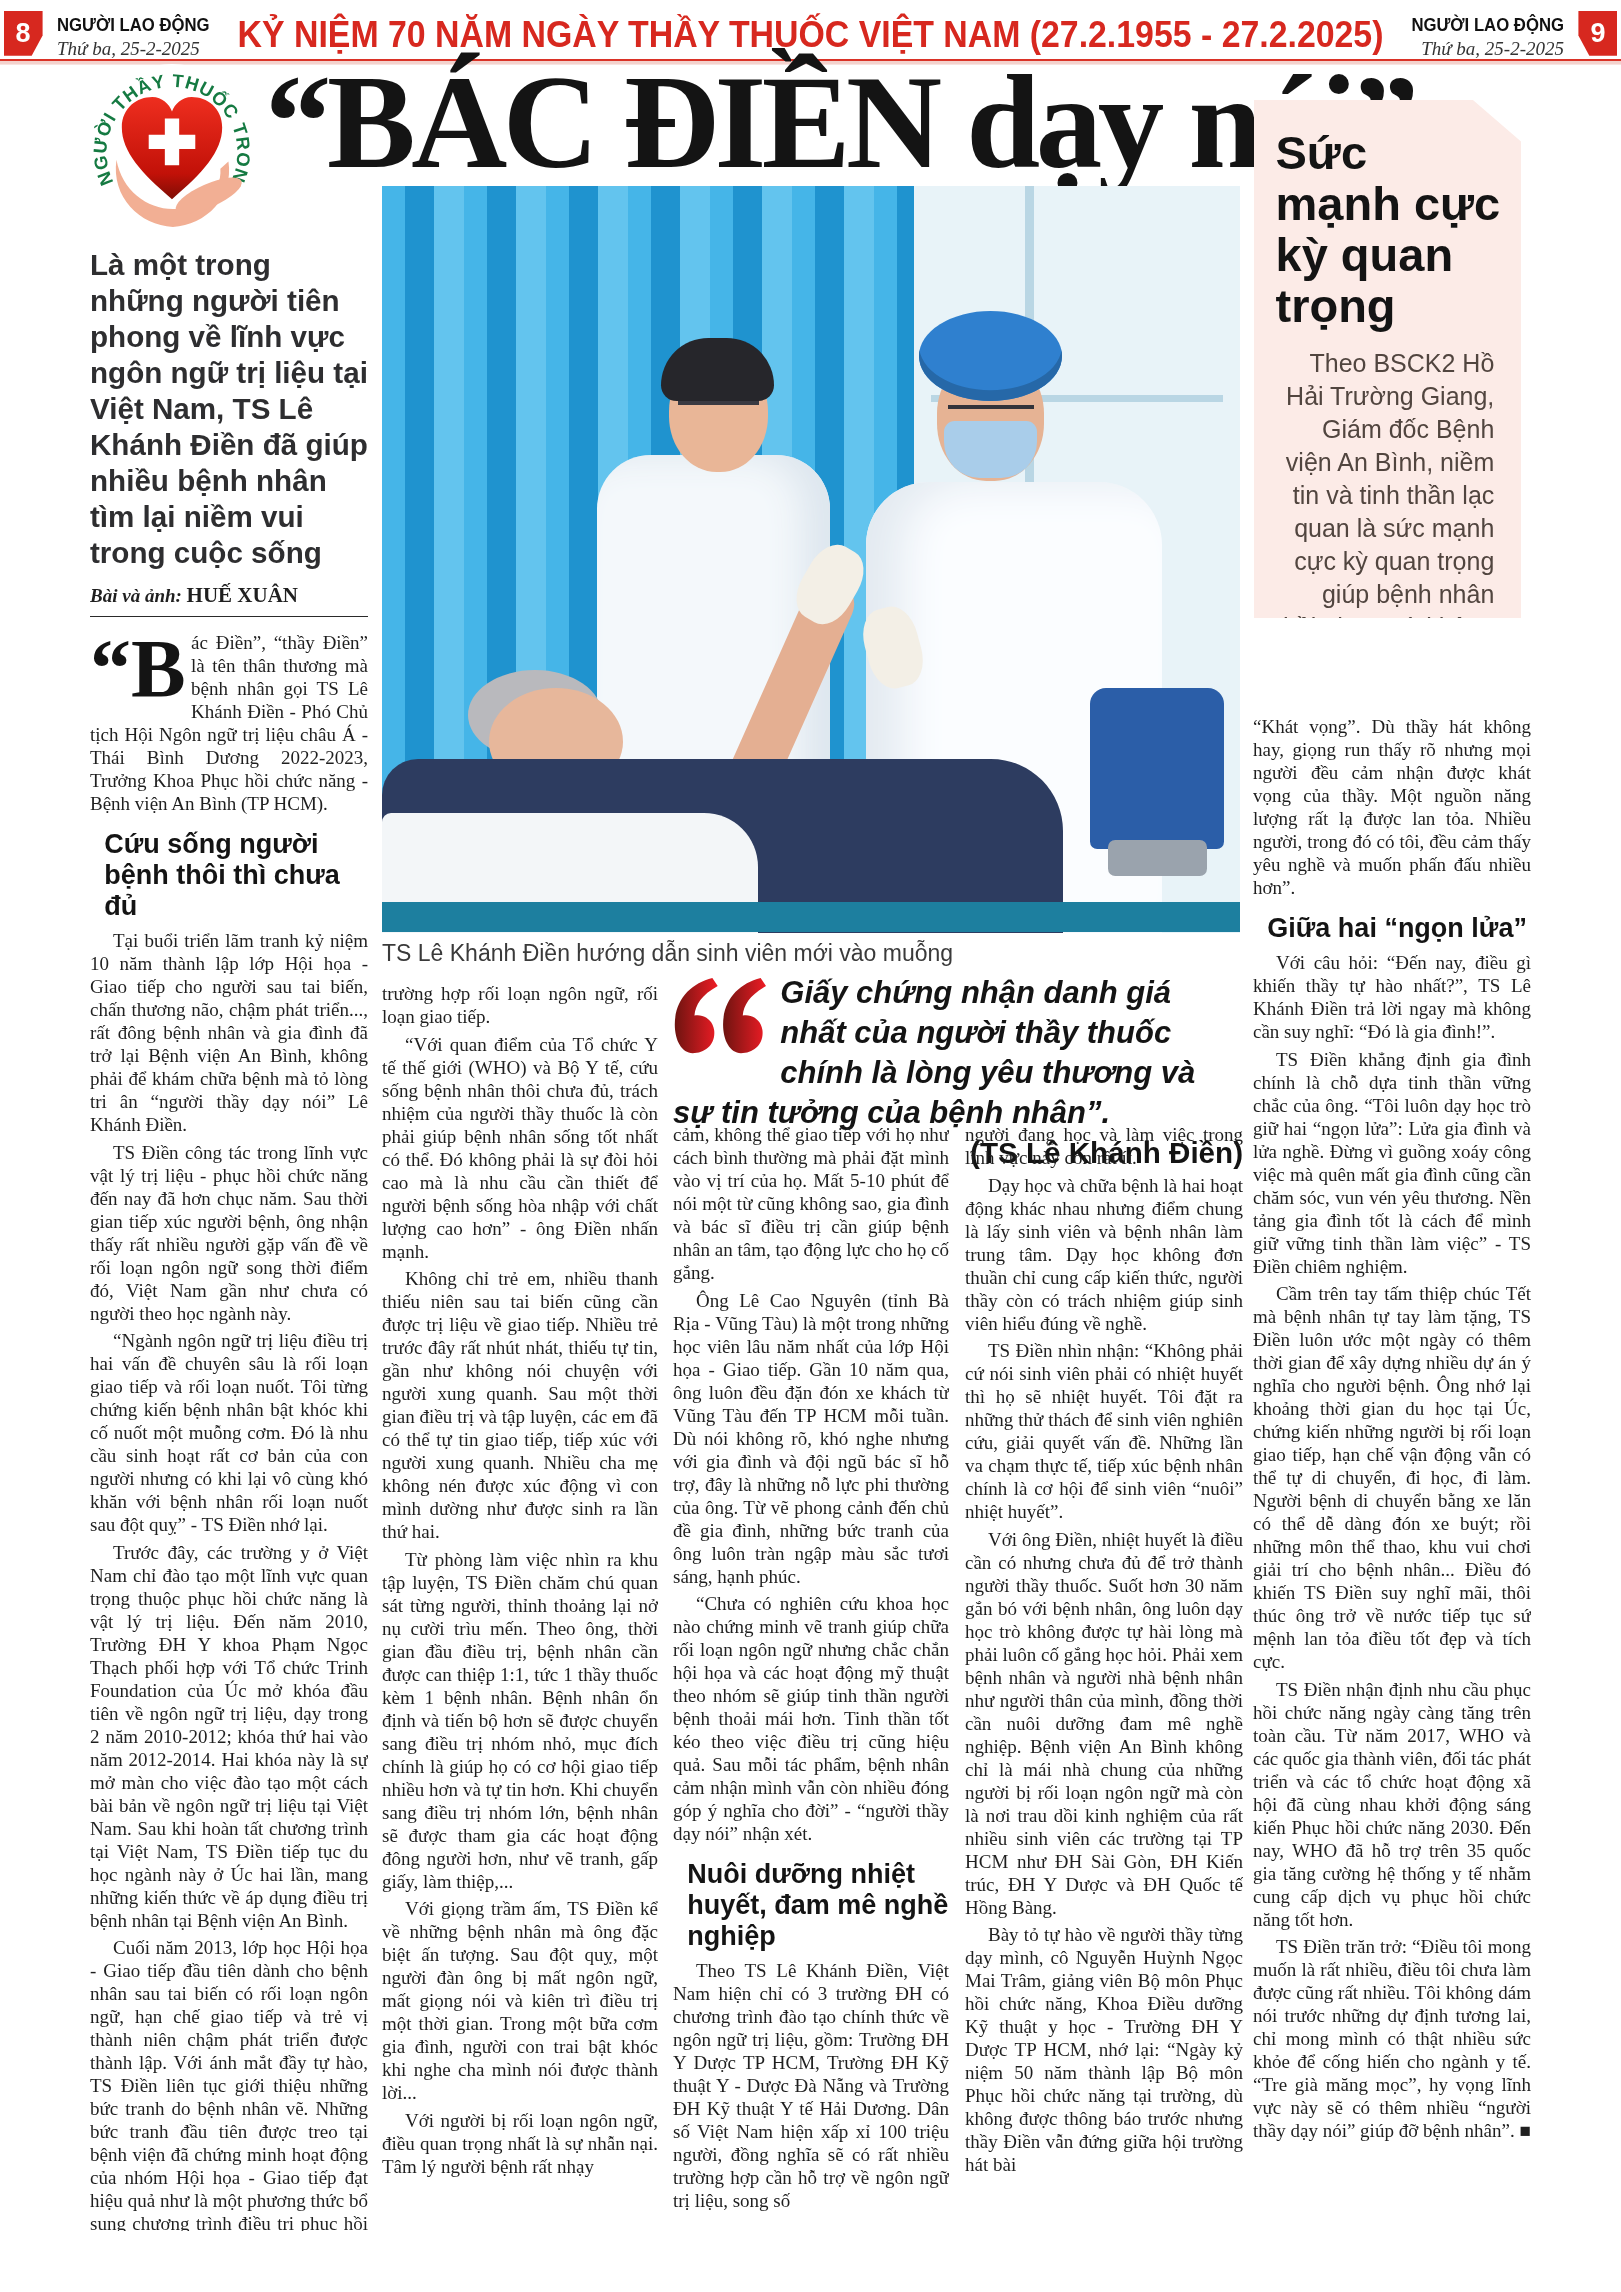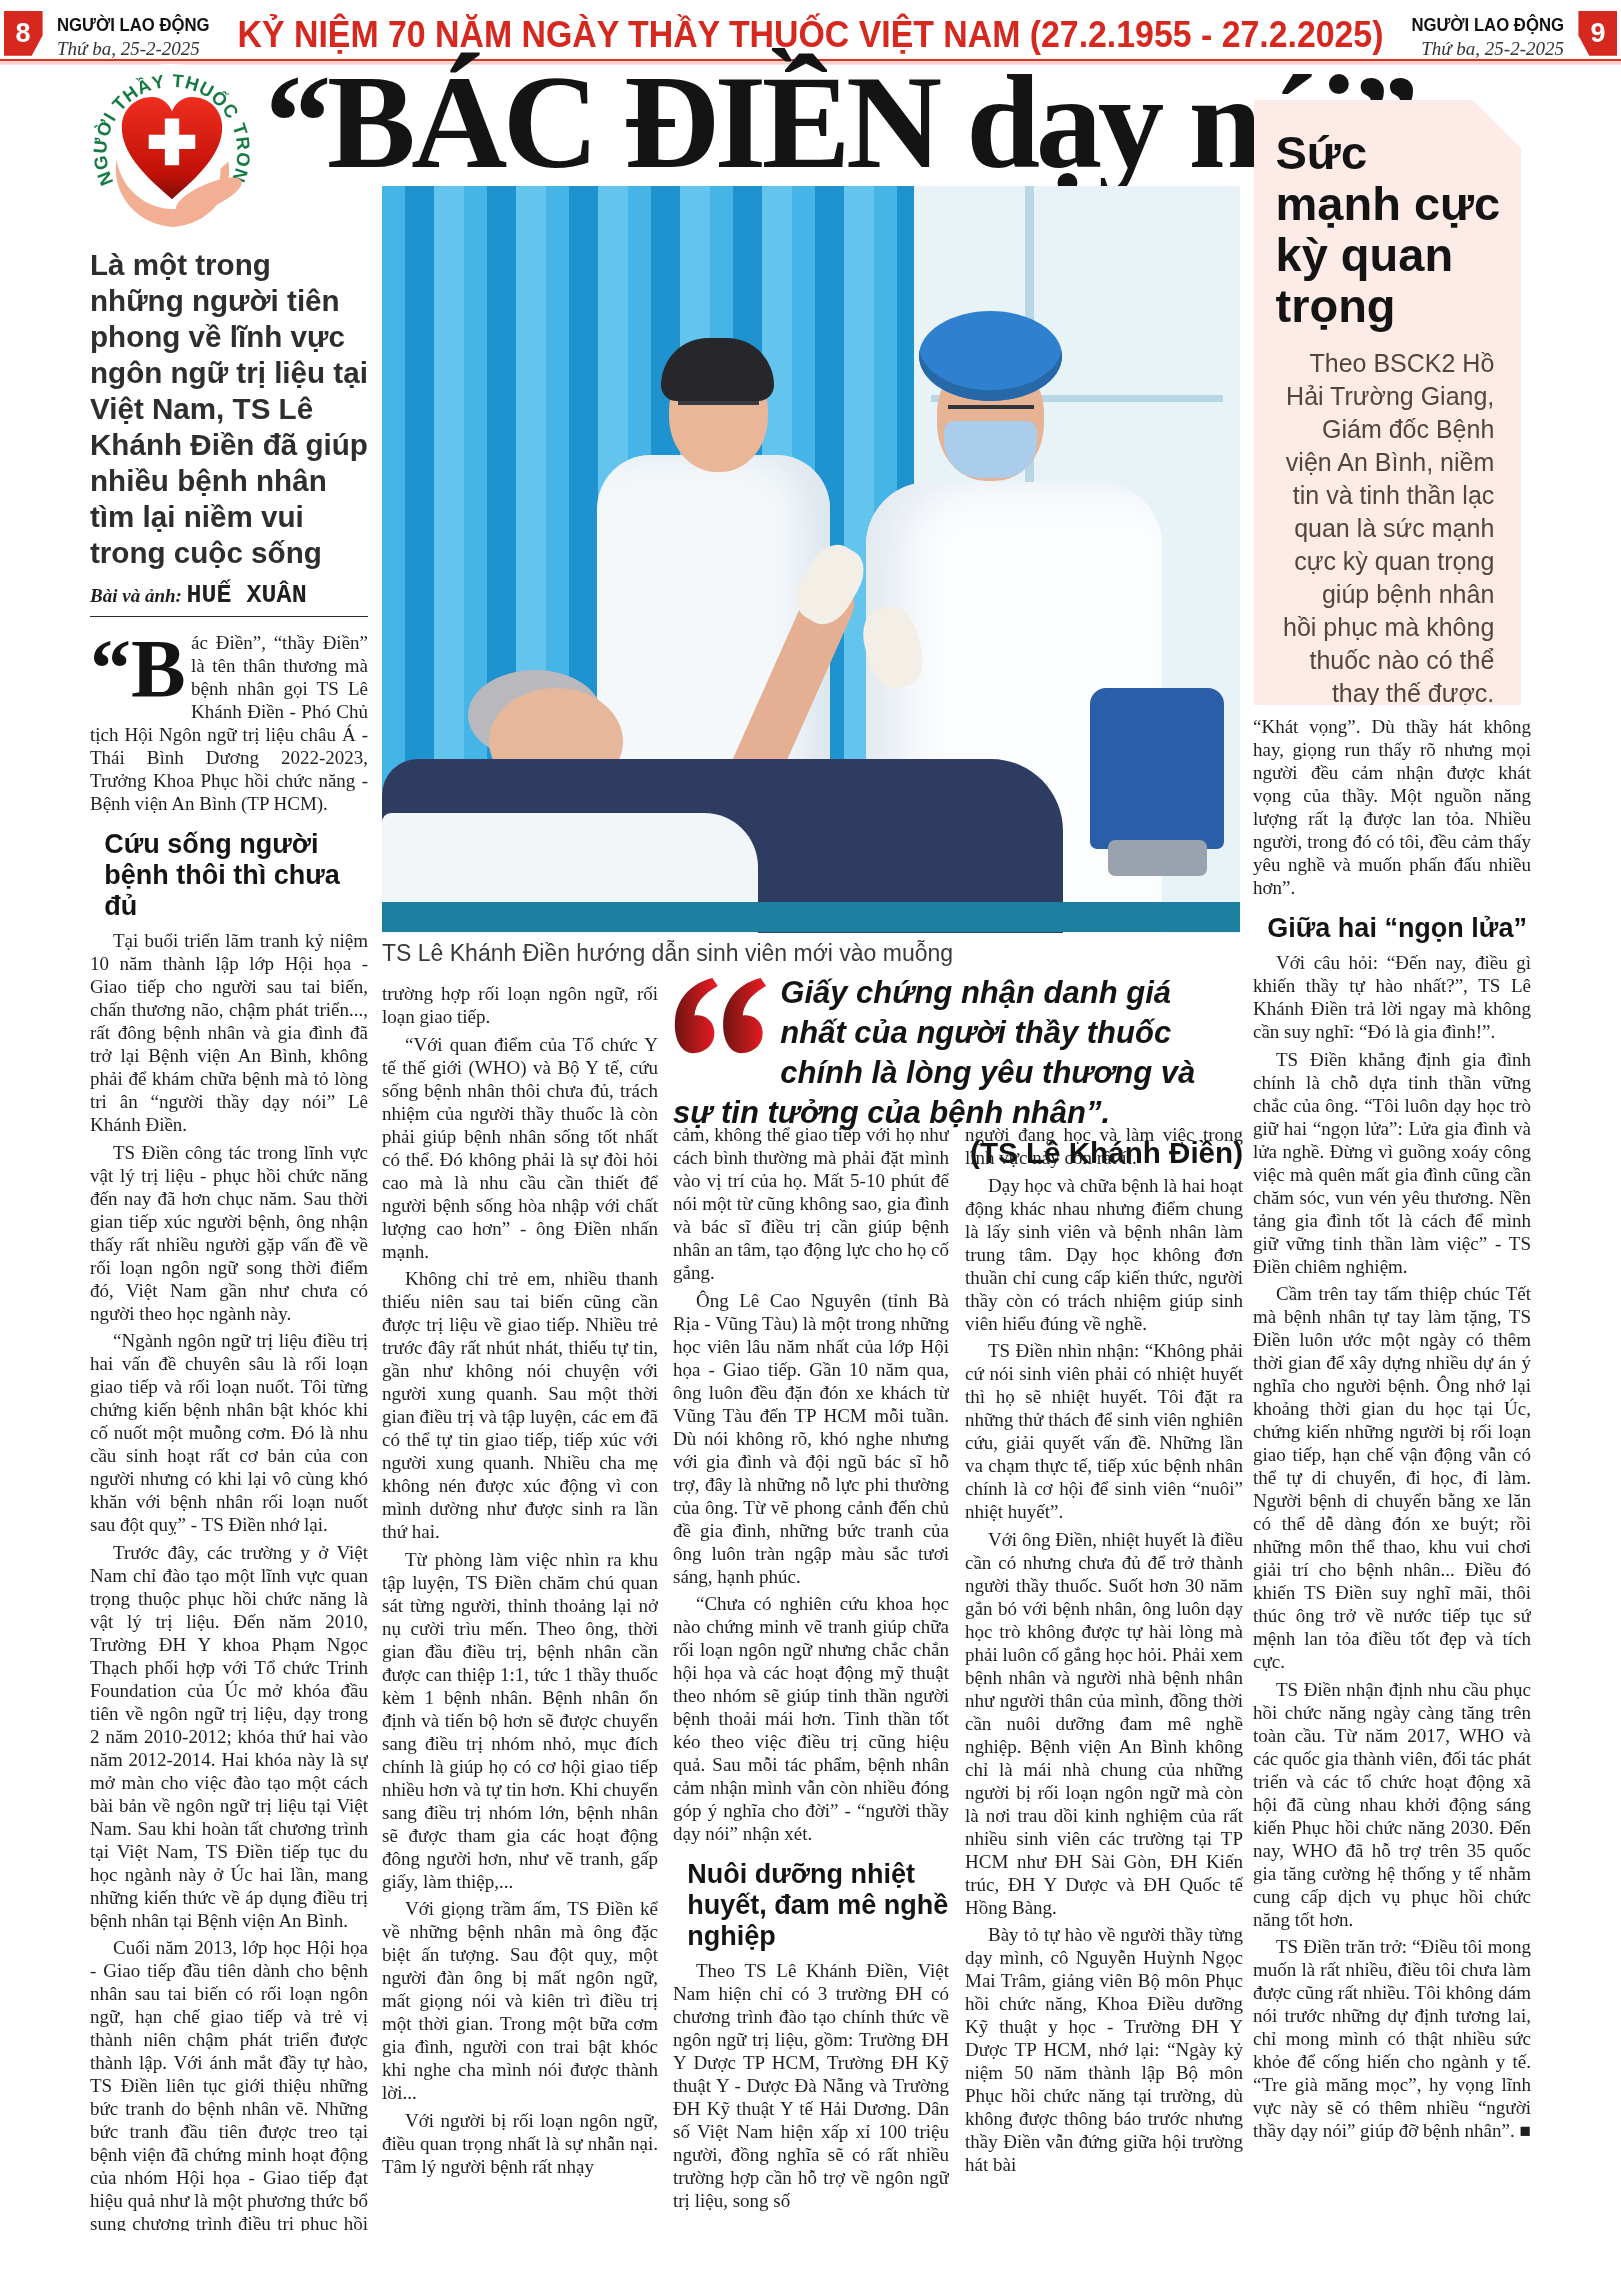--- a/index.html
+++ b/index.html
@@ -36,21 +36,21 @@
 
   
   .col{overflow:hidden;text-align:justify;font-size:19px;line-height:23px;color:#1f1f1f;}
   .col p{margin:0 0 4.5px 0;text-indent:23px;}
   .col p.noindent{text-indent:0;}
   .lede{font-family:"Liberation Sans",sans-serif;font-weight:bold;font-size:29.6px;
         line-height:36px;color:#2e2e30;text-align:left;margin:0 0 12.5px 0;}
   .byline{font-size:19px;border-bottom:1.8px solid #2a2a2a;padding-bottom:9px;margin-bottom:14.3px;
           text-align:left;}
   .byline .lbl{font-style:italic;font-weight:bold;}
-  .byline .auth{font-family:Liberation Mono, monospace;font-weight:bold;font-size:25px;}
+  .byline .auth{font-family:Liberation Serif, serif;font-weight:bold;font-size:21px;}
   .dropcap{float:left;font-weight:bold;font-size:82px;line-height:66px;padding:5.4px 5.4px 0 0;color:#141414;}
   .subhead{font-family:"Liberation Sans",sans-serif;font-weight:800;font-size:27px;line-height:31px;
            color:#141414;text-align:left;margin:14.3px 0 7.2px 0;padding-left:14.3px;text-indent:0;}
 
   
   .photo{left:382px;top:186px;width:858px;height:747px;overflow:hidden;background:#cfe9f4;}
   .curtain{position:absolute;left:0;top:0;width:62%;height:100%;
            background:repeating-linear-gradient(90deg,#45b5e8 0 23px,#1f93cf 23px 52px,#63c4ee 52px 82px);}
   .window{position:absolute;right:0;top:0;width:38%;height:100%;background:#e8f3f8;}
   .winframe{position:absolute;background:#b9d6e4;}
@@ -80,21 +80,21 @@
 
   
   .pullquote{left:673px;top:973px;width:570px;height:147px;}
   .qicon{float:left;width:93px;height:77px;margin:5.4px 14.3px 3.6px 0;}
   .pq-text{font-family:"Liberation Sans",sans-serif;font-style:italic;font-weight:bold;
            font-size:31px;line-height:40px;color:#141414;text-align:left;}
   .pq-attr{font-family:"Liberation Sans",sans-serif;font-weight:bold;font-style:normal;
            font-size:29.6px;color:#141414;float:right;}
 
   
-  .sidebar{left:1254px;top:100px;width:267px;height:605px;background:#fcebe7;
+  .sidebar{left:1254px;top:100px;width:267px;height:518px;background:#fcebe7;
            clip-path:polygon(0 0,82% 0,100% 8%,100% 100%,0 100%);
            padding:23px 19.7px 0 21.5px;box-sizing:border-box;}
   .sb-title{font-family:"Liberation Sans",sans-serif;font-weight:800;font-size:47px;line-height:51px;
             color:#141414;margin:3.6px 0 16px 0;}
   .sb-p{font-family:"Liberation Sans",sans-serif;font-size:25px;line-height:33px;color:#51453f;
         margin:7px;text-align:right;text-indent:25px;}
 
   .col1{left:90px;top:247px;width:278px;height:1984px;}
   .col2{left:382px;top:982px;width:276px;height:1281px;}
   .col3{left:673px;top:1123px;width:276px;height:1151px;}

